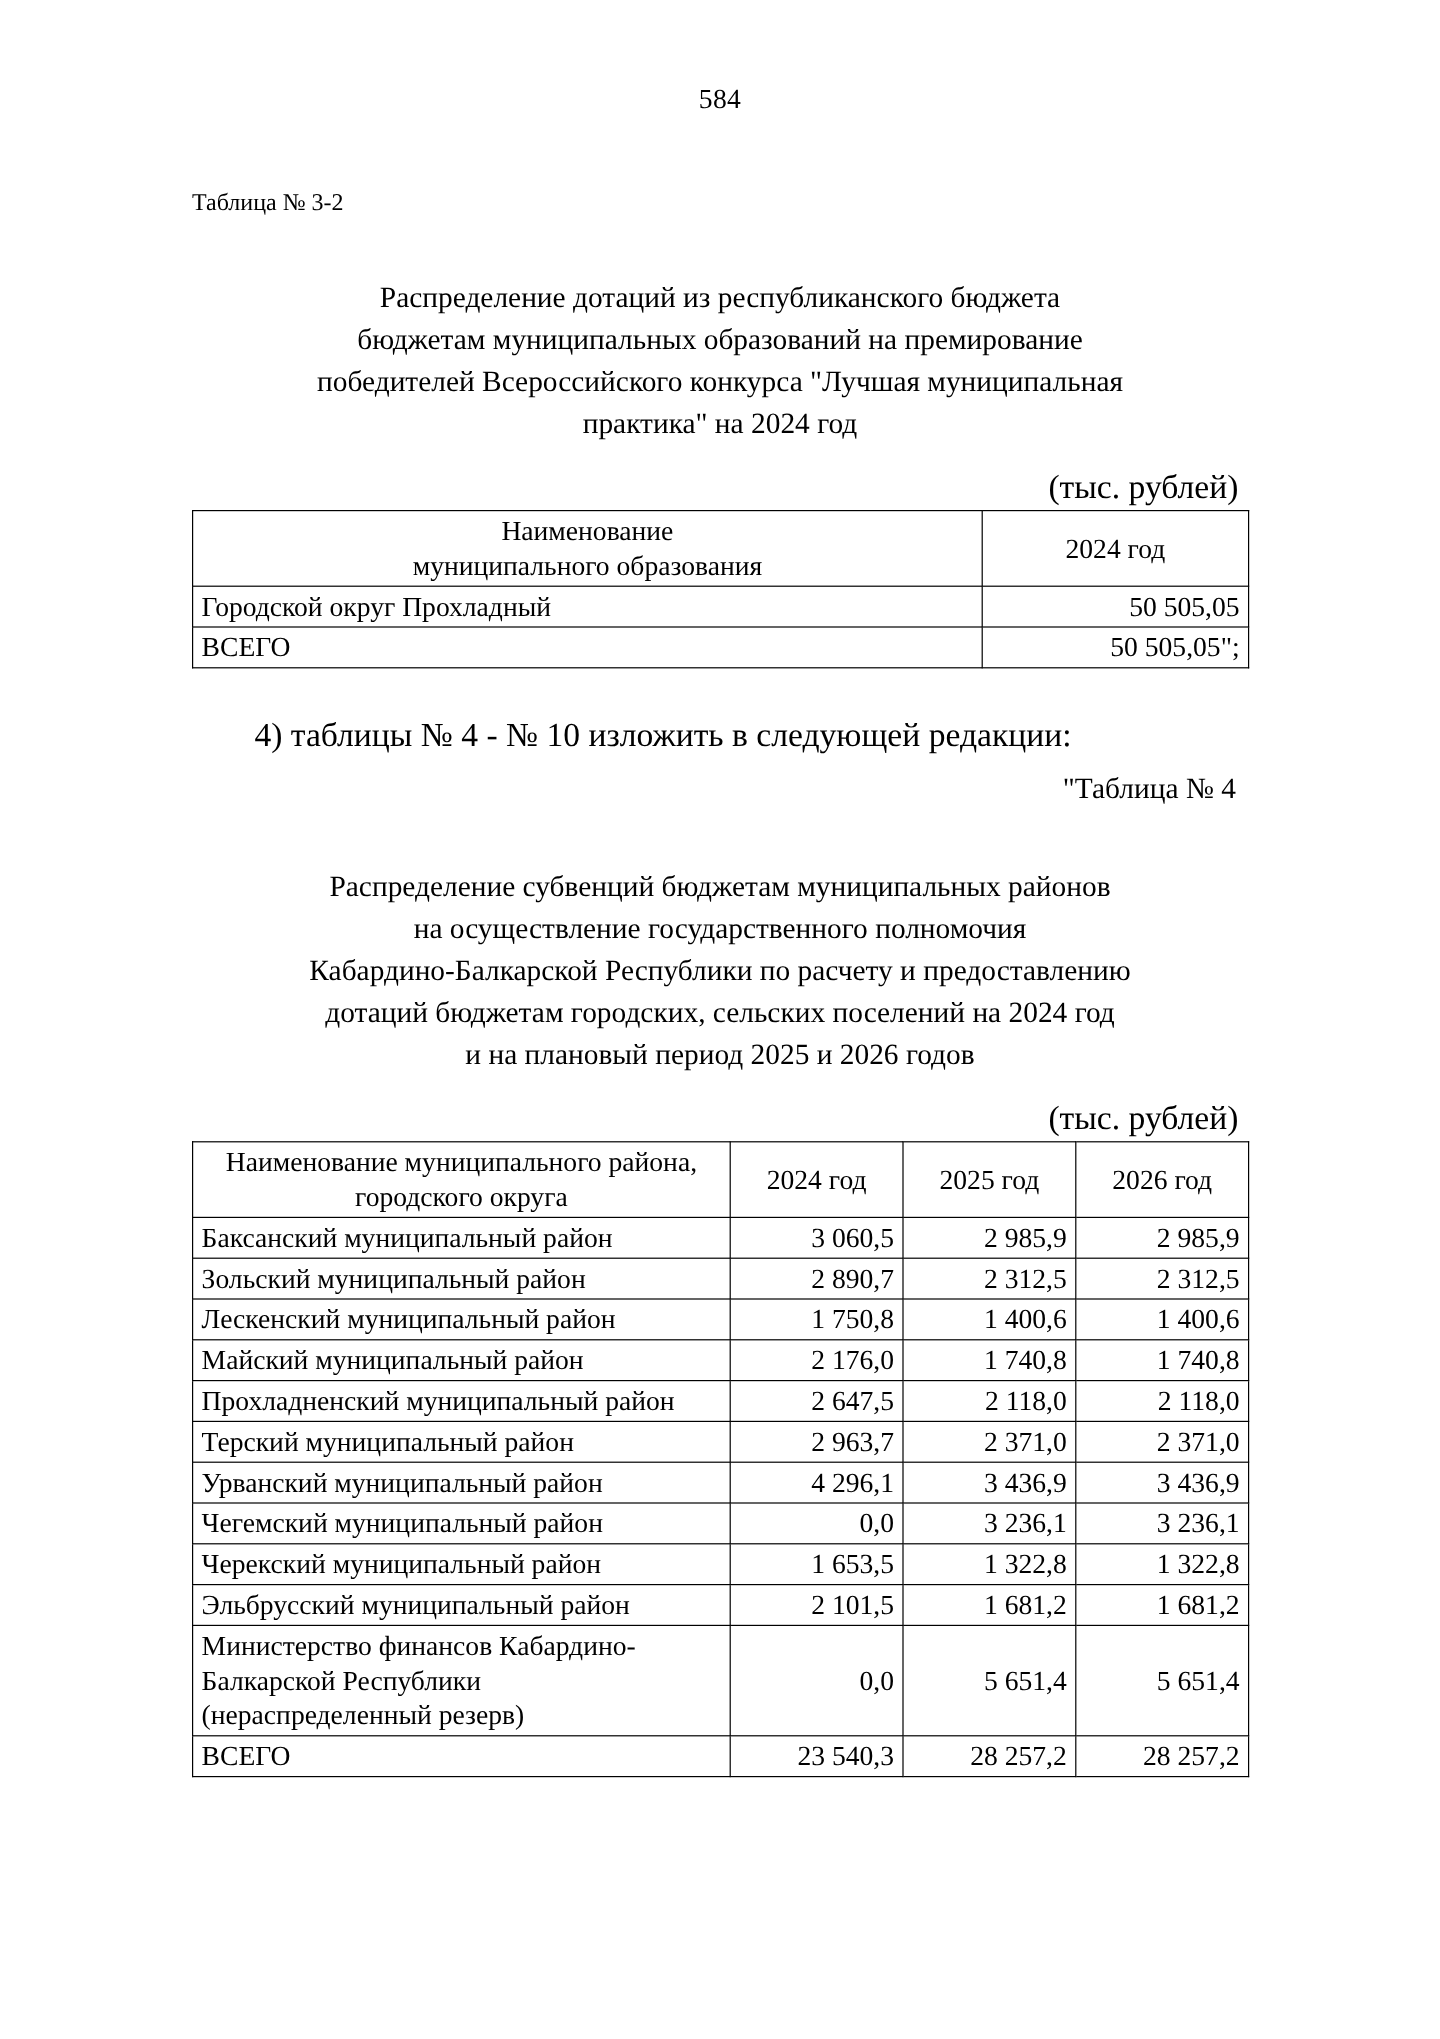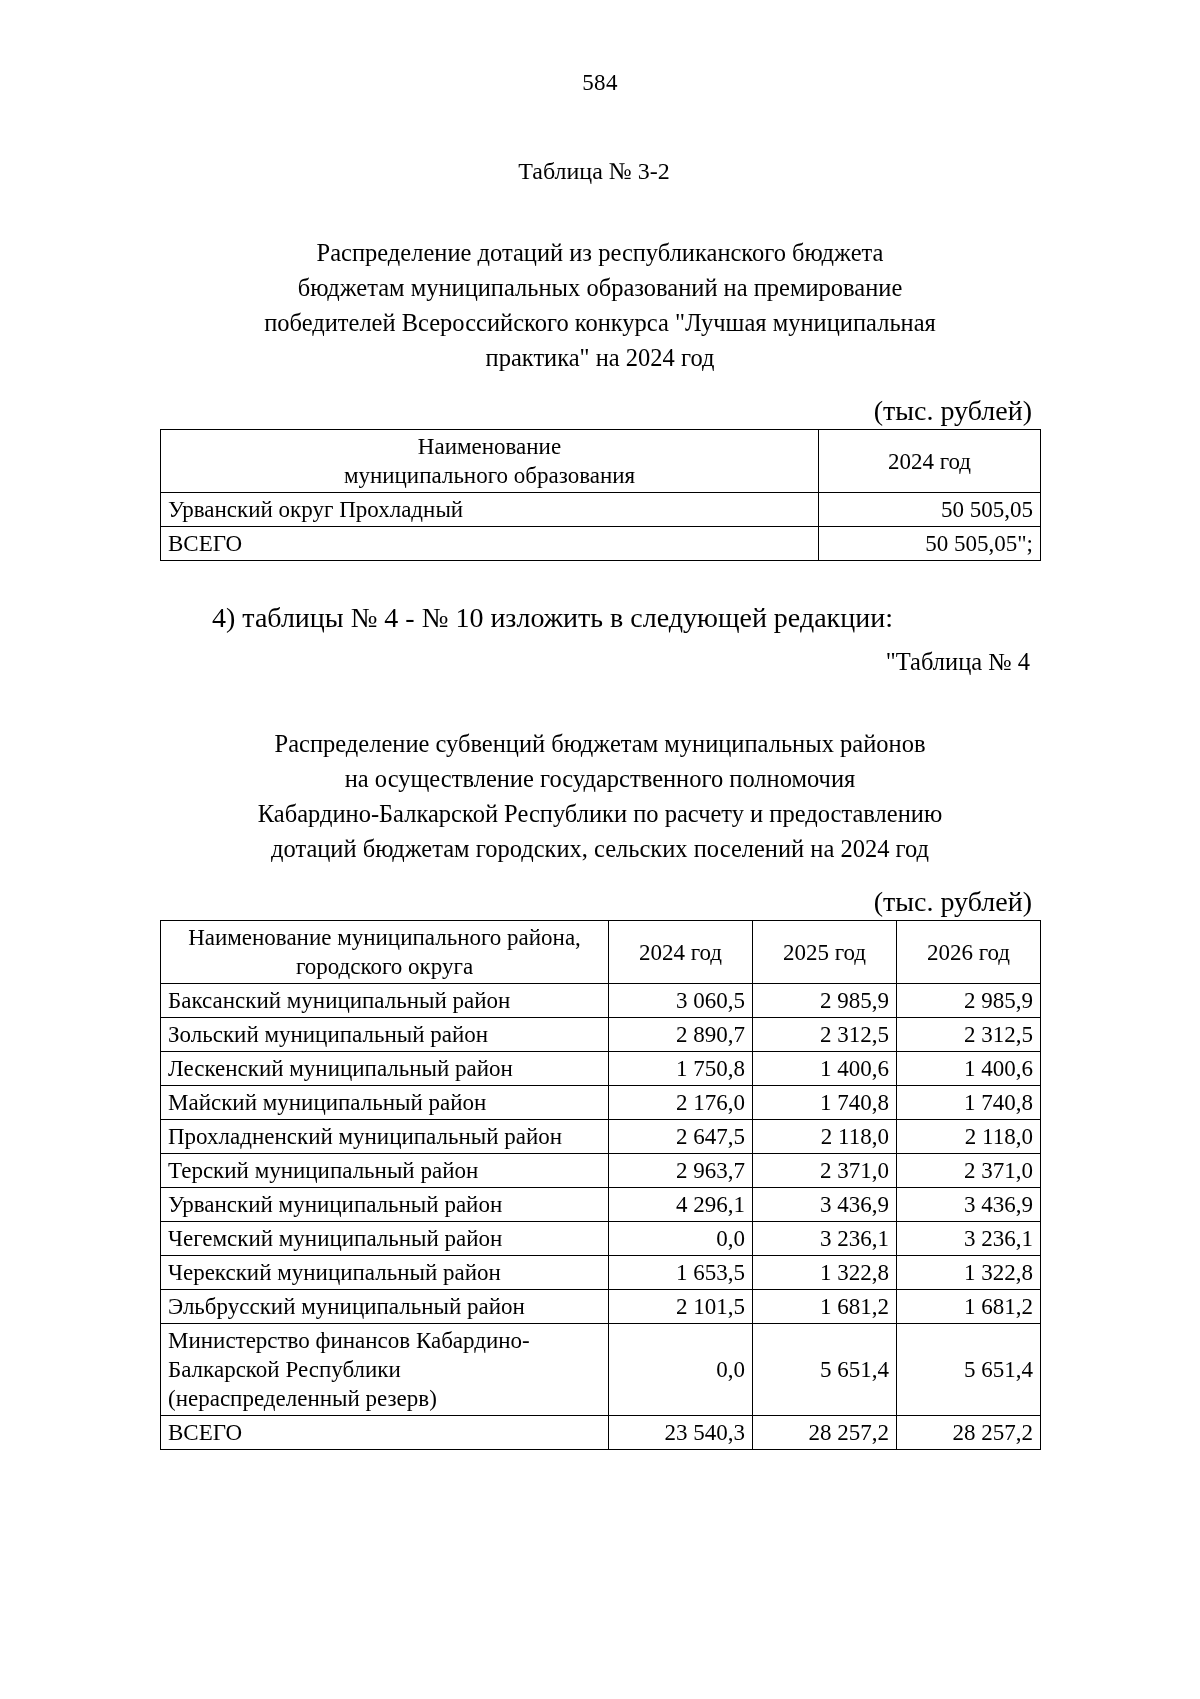--- a/index.html
+++ b/index.html
@@ -30,22 +30,22 @@
     margin-top: 70px;
     letter-spacing: 0.3px;
   }
 
   .content {
     margin: 0 auto;
     width: 880px;
   }
 
   .table-label {
-    text-align: center;
-    font-size: 24px;
+    text-align: left;
+    font-size: 20px;
     margin-top: 62px;
     padding-right: 12px;
   }
 
   .doc-title {
     text-align: center;
     font-size: 24.5px;
     line-height: 35px;
     margin-top: 50px;
   }
@@ -130,39 +130,40 @@
         <tr>
           <th class="th-center">
             <div>Наименование</div>
             <div>муниципального образования</div>
           </th>
           <th class="th-center">2024 год</th>
         </tr>
       </thead>
       <tbody>
         <tr>
-          <td class="cell-name">Урванский округ Прохладный</td>
+          <td class="cell-name">Городской округ Прохладный</td>
           <td class="cell-num">50 505,05</td>
         </tr>
         <tr>
           <td class="cell-name">ВСЕГО</td>
           <td class="cell-num">50 505,05";</td>
         </tr>
       </tbody>
     </table>
 
     <div class="para">4) таблицы № 4 - № 10 изложить в следующей редакции:</div>
 
     <div class="quote-label">"Таблица № 4</div>
 
     <div class="doc-title">
       <span class="tline">Распределение субвенций бюджетам муниципальных районов</span>
       <span class="tline">на осуществление государственного полномочия</span>
       <span class="tline">Кабардино-Балкарской Республики по расчету и предоставлению</span>
       <span class="tline">дотаций бюджетам городских, сельских поселений на 2024 год</span>
+      <span class="tline">и на плановый период 2025 и 2026 годов</span>
     </div>
 
     <div class="units">(тыс. рублей)</div>
 
     <table class="doc-table t2">
       <colgroup>
         <col class="c-name">
         <col class="c-y">
         <col class="c-y">
         <col class="c-y">

